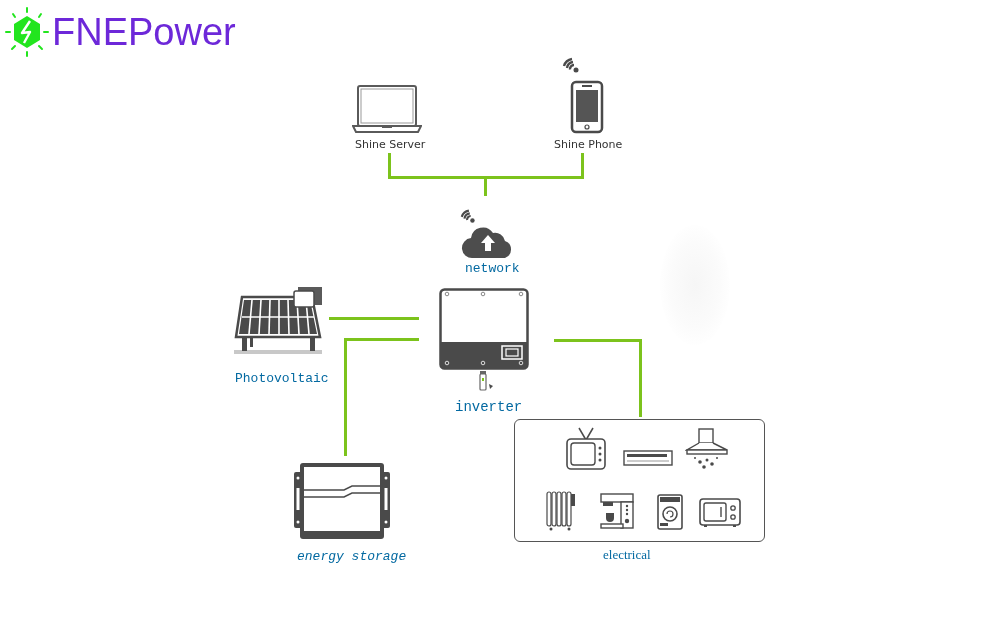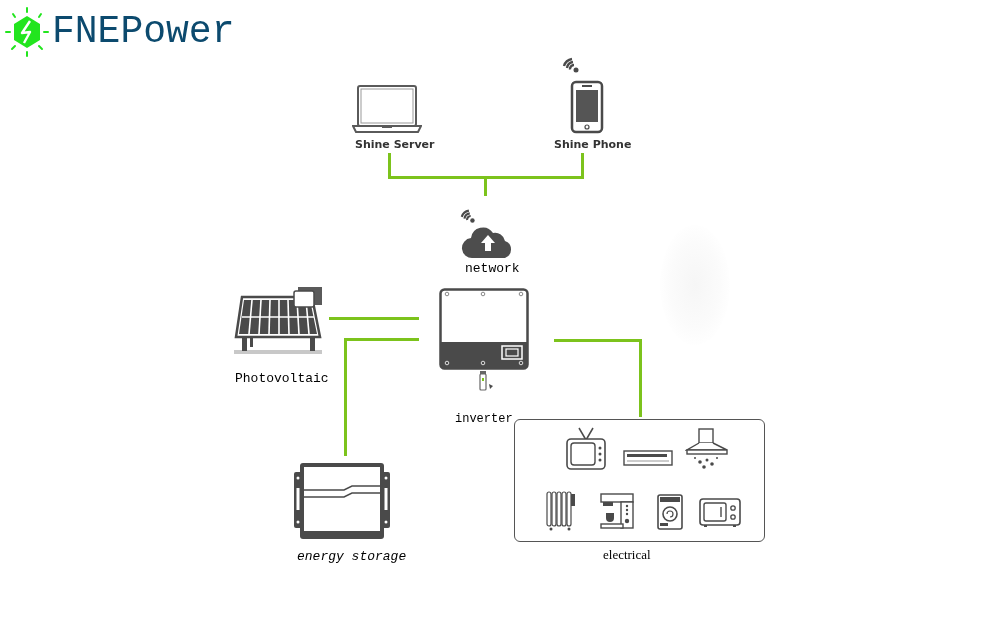--- a/index.html
+++ b/index.html
@@ -1,21 +1,21 @@
 <!DOCTYPE html>
 <html><head>
 <meta charset="utf-8">
 <style>
   html,body{margin:0;padding:0;background:#ffffff;}
   body{width:1000px;height:628px;position:relative;overflow:hidden;font-family:"Liberation Sans",sans-serif;}
   .abs{position:absolute;}
-  .logo-text{left:52px;top:10px;font-family:Liberation Mono, monospace;font-size:38px;color:#0c4a6e;letter-spacing:0px;line-height:44px;}
+  .logo-text{left:52px;top:10px;font-family:Liberation Sans, sans-serif;font-size:38px;color:#6d28d9;letter-spacing:0px;line-height:44px;}
   .logo-icon{left:4px;top:6px;width:46px;height:52px;}
-  .lbl-sans{font-family:"DejaVu Sans",sans-serif;font-size:11px;font-weight:bold;color:#333;}
-  .lbl-serif{font-family:"Liberation Mono",monospace;font-size:13px;color:#000000;}
+  .lbl-sans{font-family:"DejaVu Sans",sans-serif;font-size:11px;font-weight:normal;color:#333;}
+  .lbl-serif{font-family:"Liberation Mono",monospace;font-size:13px;color:#0369a1;}
   .wire{position:absolute;background:#7cc31c;}
   svg{display:block;}
   .ghost{left:660px;top:225px;width:70px;height:120px;border-radius:50%;background:radial-gradient(ellipse at center,#f6f6f6 0%,#fbfbfb 50%,#ffffff 75%);}
 </style>
 </head>
 <body>
 
 <div class="abs logo-icon">
   <svg width="46" height="52" viewBox="0 0 46 52">
     <g stroke="#22e51e" stroke-width="2" stroke-linecap="round">
@@ -135,21 +135,21 @@
   </svg>
 </div>
 <div class="abs" style="left:477px;top:371px;">
   <svg width="18" height="20" viewBox="0 0 18 20">
     <rect x="3" y="0" width="6" height="3" fill="#666"></rect>
     <rect x="3" y="3" width="6" height="16" rx="1" fill="#fff" stroke="#666" stroke-width="1.2"></rect>
     <rect x="5" y="7" width="2" height="3" fill="#7cc31c"></rect>
     <path d="M12 13 L16 15 L13 18 Z" fill="#4a4a4a"></path>
   </svg>
 </div>
-<div class="abs lbl-serif" style="left:455px;top:399px;font-size:12px;margin-top:13px;">inverter</div>
+<div class="abs lbl-serif" style="left:455px;top:399px;font-size:14px;">inverter</div>
 
 <div class="abs" style="left:294px;top:462px;">
   <svg width="96" height="80" viewBox="0 0 96 80">
     <rect x="0" y="10" width="8" height="56" rx="2" fill="#4a4a4a"></rect>
     <rect x="88" y="10" width="8" height="56" rx="2" fill="#4a4a4a"></rect>
     <circle cx="4" cy="16" r="1.5" fill="#fff"></circle>
       <circle cx="4" cy="60" r="1.5" fill="#fff"></circle>
     <circle cx="92" cy="16" r="1.5" fill="#fff"></circle>
       <circle cx="92" cy="60" r="1.5" fill="#fff"></circle>
     <rect x="2.5" y="26" width="3" height="22" fill="#fff"></rect>

